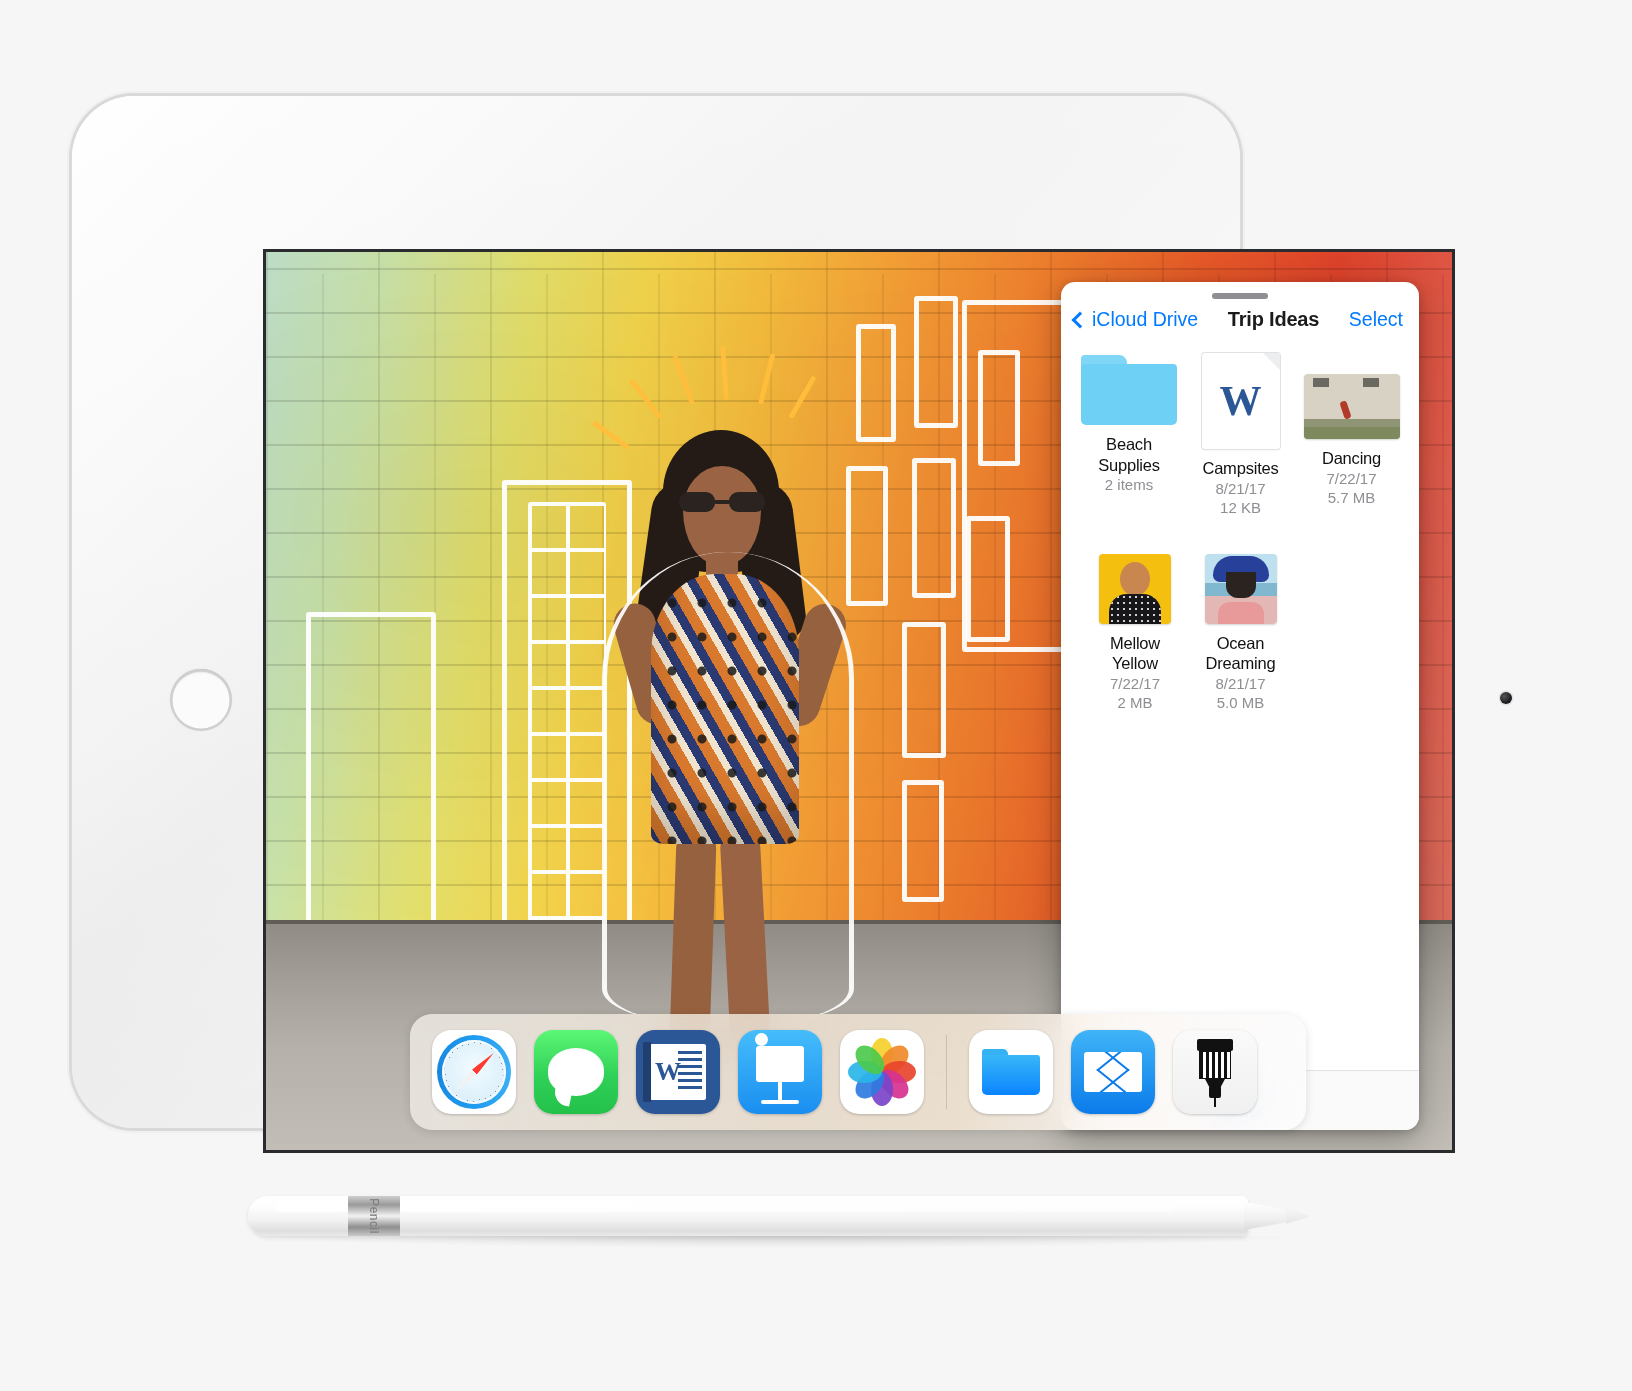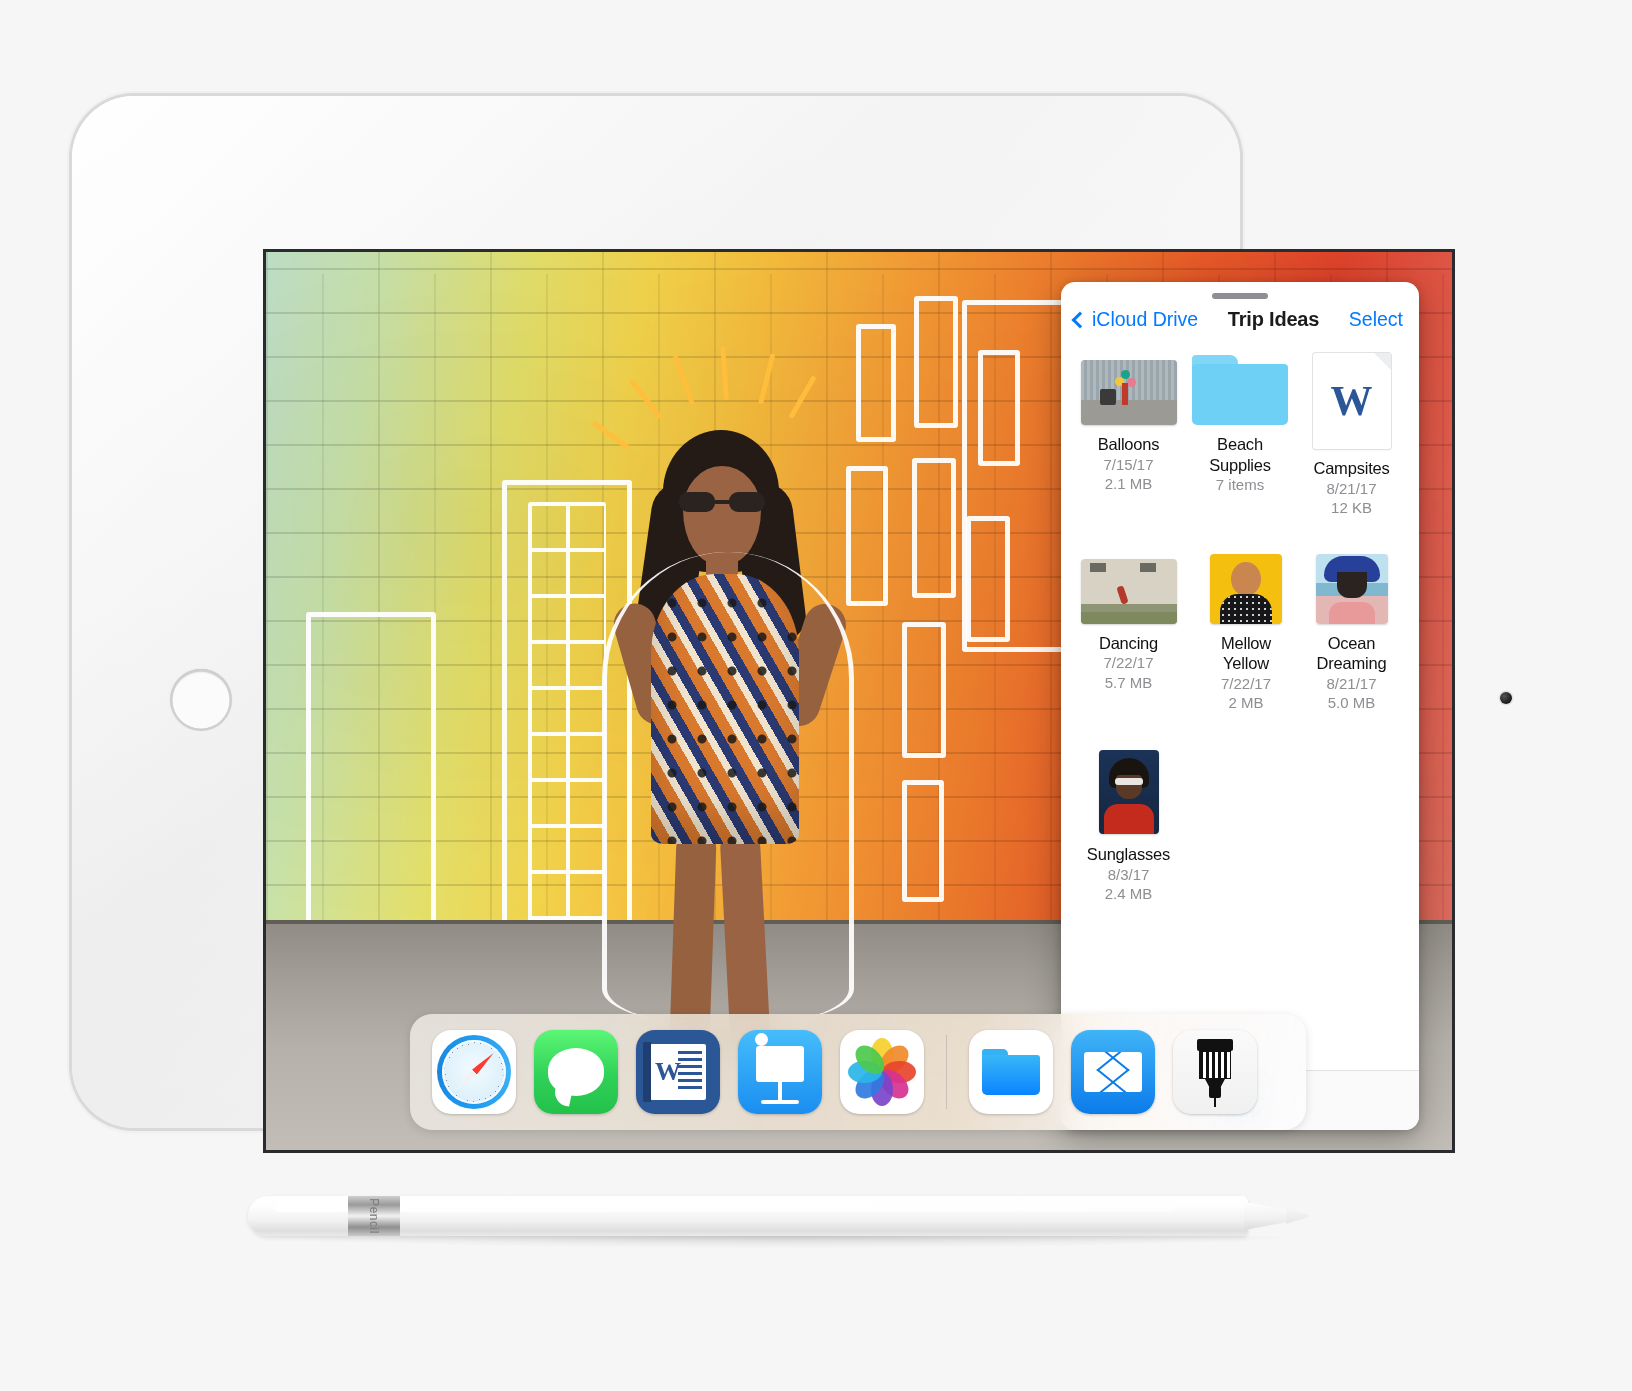--- a/index.html
+++ b/index.html
@@ -437,45 +437,30 @@
             <span class="chev"></span>
             <span>iCloud Drive</span>
           </div>
           <div class="nav-title">Trip Ideas</div>
           <div class="nav-select">Select</div>
         </div>
 
 
         <div class="files-grid">
 
-          <div class="file-cell">
-            <div class="thumb-box">
-              <div class="photo" style="background:linear-gradient(180deg,#b9c3c6 0 62%,#9c9a94 62% 100%);">
-                <div style="position:absolute;inset:0 0 38% 0;background:repeating-linear-gradient(90deg,#aeb9bd 0 3px,#9aa6ab 3px 6px);"></div>
-                <div style="position:absolute;left:42%;top:16%;width:9px;height:9px;border-radius:50%;background:#1aa38a;"></div>
-                <div style="position:absolute;left:36%;top:26%;width:9px;height:9px;border-radius:50%;background:#f0c83c;"></div>
-                <div style="position:absolute;left:48%;top:27%;width:9px;height:9px;border-radius:50%;background:#e87c8c;"></div>
-                <div style="position:absolute;left:43%;top:36%;width:6px;height:22px;background:#c0392b;"></div>
-                <div style="position:absolute;left:20%;top:44%;width:16px;height:16px;background:#3a3a3a;border-radius:2px;"></div>
-              </div>
-            </div>
-            <div class="f-name">Balloons</div>
-            <div class="f-meta">7/15/17</div>
-            <div class="f-meta">2.1 MB</div>
-          </div>
 
           <div class="file-cell">
             <div class="thumb-box">
               <div class="folder">
                 <div class="tab"></div>
                   <div class="body"></div>
               </div>
             </div>
             <div class="f-name">Beach Supplies</div>
-            <div class="f-meta">7 items</div>
+            <div class="f-meta">2 items</div>
           </div>
 
           <div class="file-cell">
             <div class="thumb-box" style="height:96px;align-items:center;">
               <div class="doc-icon">
                 <span class="fold"></span>
                 <span class="wglyph">W</span>
               </div>
             </div>
             <div class="f-name">Campsites</div>
@@ -520,33 +505,20 @@
                 <div style="position:absolute;left:50%;top:26%;width:30px;height:26px;margin-left:-15px;background:#2a2320;border-radius:0 0 12px 12px;"></div>
                 <div style="position:absolute;left:50%;bottom:0;width:46px;height:22px;margin-left:-23px;background:#e89a9a;border-radius:12px 12px 0 0;"></div>
               </div>
             </div>
             <div class="f-name">Ocean Dreaming</div>
             <div class="f-meta">8/21/17</div>
             <div class="f-meta">5.0 MB</div>
           </div>
 
 
-          <div class="file-cell" style="margin-top:16px;">
-            <div class="thumb-box" style="height:86px;align-items:center;">
-              <div class="photo tall" style="height:84px;background:linear-gradient(180deg,#1b3358,#16263f);">
-                <div style="position:absolute;left:50%;top:10%;width:40px;height:30px;margin-left:-20px;border-radius:20px 20px 6px 6px;background:#1a1410;"></div>
-                <div style="position:absolute;left:50%;top:30%;width:26px;height:24px;margin-left:-13px;background:#5a3a26;border-radius:4px 4px 12px 12px;"></div>
-                <div style="position:absolute;left:50%;top:33%;width:28px;height:7px;margin-left:-14px;background:#e8e6e0;border-radius:3px;"></div>
-                <div style="position:absolute;left:50%;bottom:0;width:50px;height:30px;margin-left:-25px;background:#c42b1c;border-radius:14px 14px 0 0;"></div>
-              </div>
-            </div>
-            <div class="f-name">Sunglasses</div>
-            <div class="f-meta">8/3/17</div>
-            <div class="f-meta">2.4 MB</div>
-          </div>
 
 
         </div>
 
         <div class="files-tabbar">
           <div class="tab-folder">
             <span class="t"></span>
               <span class="b"></span>
           </div>
           <div class="tab-label">Browse</div>

